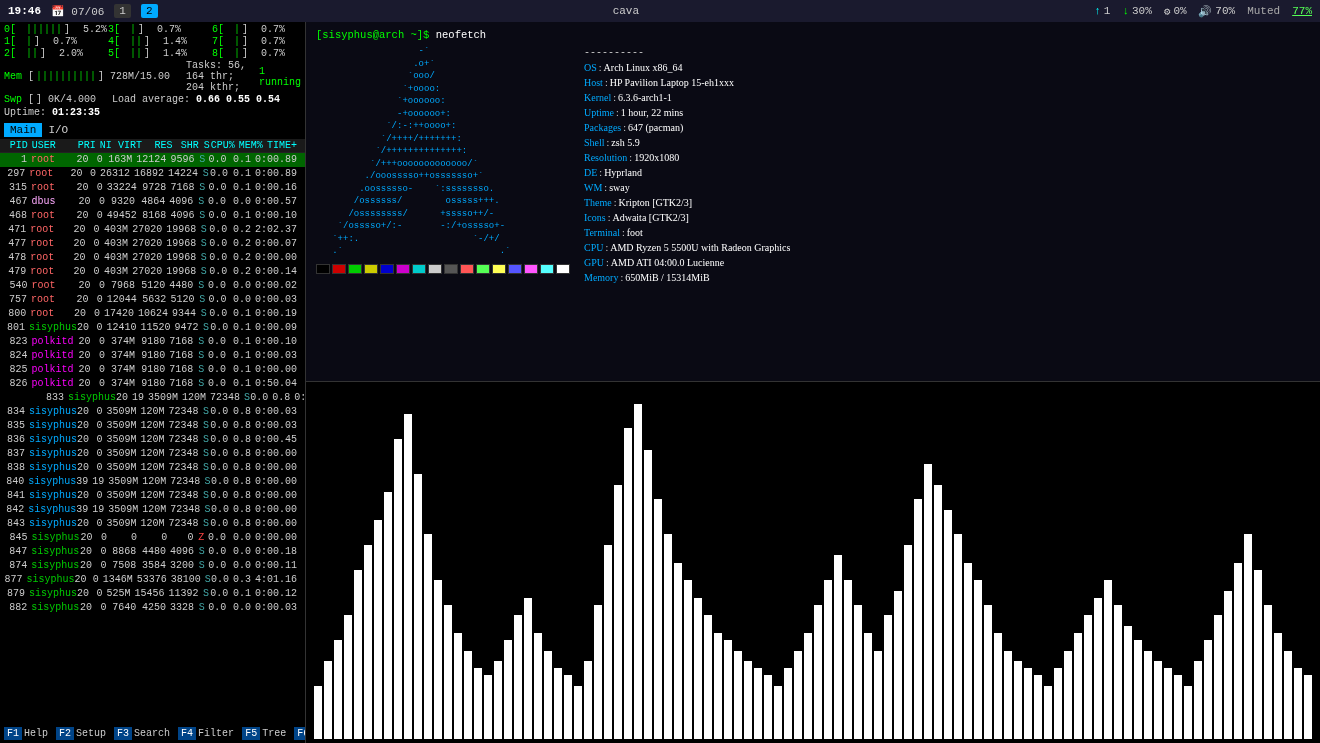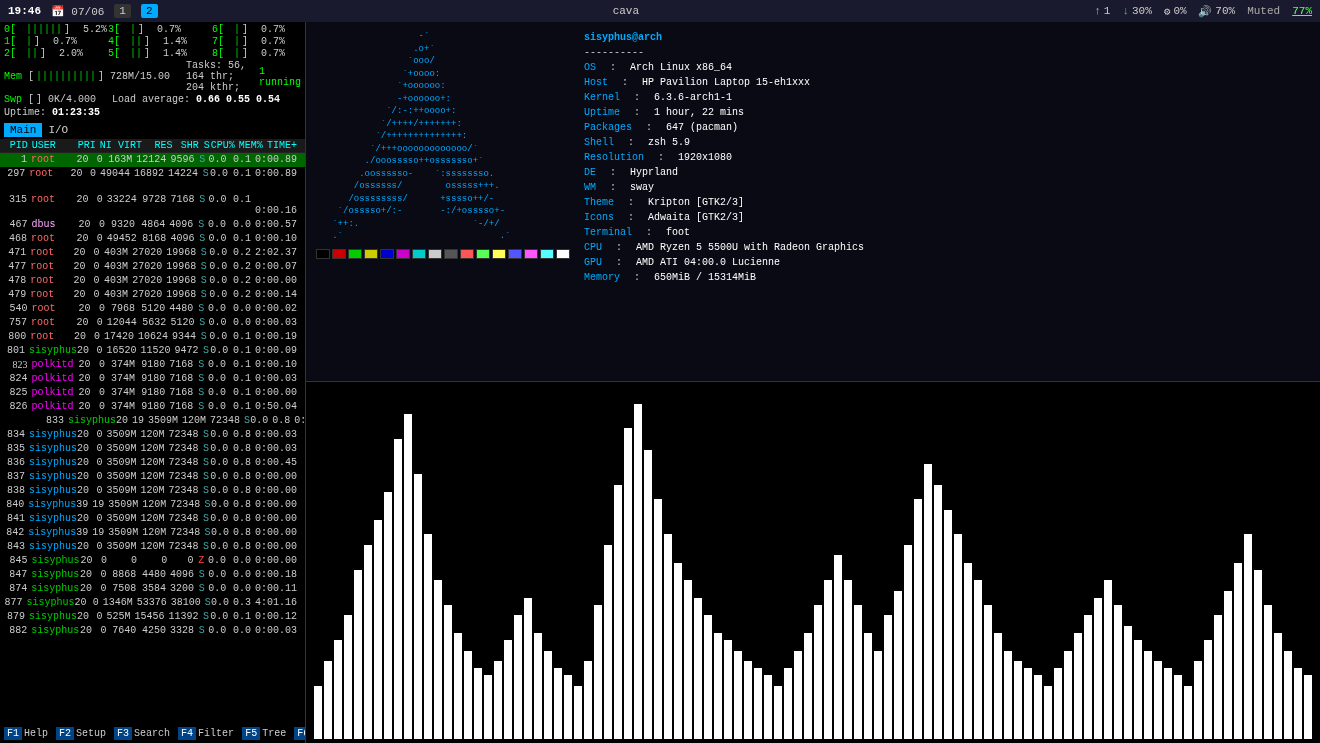--- a/index.html
+++ b/index.html
@@ -197,21 +197,21 @@
       width: 260px;
       font-size: 9.5px;
       line-height: 13px;
       white-space: pre;
     }
     .neo-info {
       flex: 1;
       font-size: 10px;
       line-height: 15px;
     }
-    .neo-info-row { display: flex; gap: 14px; }
+    .neo-info-row { display: flex; gap: 2px; font-family: Liberation Serif, serif; }
     .neo-key { color: #00aaff; }
     .neo-sep { color: #ccc; }
     .neo-val { color: #fff; }
 
     
     #cava-panel {
       flex: 1;
       background: #000;
       padding: 4px 8px;
       overflow: hidden;
@@ -439,41 +439,41 @@
     <span class="col-cpu" style="color:#ccc;">0.0</span>
     <span class="col-mem" style="color:#ccc;">0.1</span>
     <span class="col-time" style="color:#ccc;">0:00.89</span>
     <span class="col-cmd" style="color:#ccc;">/sbin/init</span>
   </div>
         <div class="proc-row" style="">
     <span class="col-pid" style="color:#ccc;">297</span>
     <span class="col-user" style="color:#ff6666;">root</span>
     <span class="col-pri" style="color:#ccc;">20</span>
     <span class="col-ni" style="color:#ccc;">0</span>
-    <span class="col-virt" style="color:#ccc;">49044</span>
+    <span class="col-virt" style="color:#ccc;">26312</span>
     <span class="col-res" style="color:#ccc;">16892</span>
     <span class="col-shr" style="color:#ccc;">14224</span>
     <span class="col-s" style="color:#44aaaa;">S</span>
     <span class="col-cpu" style="color:#ccc;">0.0</span>
     <span class="col-mem" style="color:#ccc;">0.1</span>
     <span class="col-time" style="color:#ccc;">0:00.89</span>
     <span class="col-cmd" style="color:#ccc;">/usr/lib/systemd/systemd-journald</span>
   </div>
         <div class="proc-row" style="">
     <span class="col-pid" style="color:#ccc;">315</span>
     <span class="col-user" style="color:#ff6666;">root</span>
     <span class="col-pri" style="color:#ccc;">20</span>
     <span class="col-ni" style="color:#ccc;">0</span>
     <span class="col-virt" style="color:#ccc;">33224</span>
     <span class="col-res" style="color:#ccc;">9728</span>
     <span class="col-shr" style="color:#ccc;">7168</span>
     <span class="col-s" style="color:#44aaaa;">S</span>
     <span class="col-cpu" style="color:#ccc;">0.0</span>
     <span class="col-mem" style="color:#ccc;">0.1</span>
-    <span class="col-time" style="color:#ccc;margin-top:23px;">0:00.16</span>
+    <span class="col-time" style="color:#ccc;">0:00.16</span>
     <span class="col-cmd" style="color:#ccc;">/usr/lib/systemd/systemd-udevd</span>
   </div>
         <div class="proc-row" style="">
     <span class="col-pid" style="color:#ccc;">467</span>
     <span class="col-user" style="color:#ffaaff;">dbus</span>
     <span class="col-pri" style="color:#ccc;">20</span>
     <span class="col-ni" style="color:#ccc;">0</span>
     <span class="col-virt" style="color:#ccc;">9320</span>
     <span class="col-res" style="color:#ccc;">4864</span>
     <span class="col-shr" style="color:#ccc;">4096</span>
@@ -593,31 +593,31 @@
     <span class="col-cpu" style="color:#ccc;">0.0</span>
     <span class="col-mem" style="color:#ccc;">0.1</span>
     <span class="col-time" style="color:#ccc;">0:00.19</span>
     <span class="col-cmd" style="color:#ccc;">/usr/bin/wpa_supplicant -u -s -O /run</span>
   </div>
         <div class="proc-row" style="">
     <span class="col-pid" style="color:#ccc;">801</span>
     <span class="col-user" style="color:#00cc00;">sisyphus</span>
     <span class="col-pri" style="color:#ccc;">20</span>
     <span class="col-ni" style="color:#ccc;">0</span>
-    <span class="col-virt" style="color:#ccc;">16520</span>
+    <span class="col-virt" style="color:#ccc;">12410</span>
     <span class="col-res" style="color:#ccc;">11520</span>
     <span class="col-shr" style="color:#ccc;">9472</span>
     <span class="col-s" style="color:#44aaaa;">S</span>
     <span class="col-cpu" style="color:#ccc;">0.0</span>
     <span class="col-mem" style="color:#ccc;">0.1</span>
     <span class="col-time" style="color:#ccc;">0:00.09</span>
     <span class="col-cmd" style="color:#ccc;">/usr/lib/systemd/systemd --user</span>
   </div>
         <div class="proc-row" style="">
-    <span class="col-pid" style="color:#ccc;font-family:Liberation Serif, serif;">823</span>
+    <span class="col-pid" style="color:#ccc;">823</span>
     <span class="col-user" style="color:#ff00ff;">polkitd</span>
     <span class="col-pri" style="color:#ccc;">20</span>
     <span class="col-ni" style="color:#ccc;">0</span>
     <span class="col-virt" style="color:#ccc;">374M</span>
     <span class="col-res" style="color:#ccc;">9180</span>
     <span class="col-shr" style="color:#ccc;">7168</span>
     <span class="col-s" style="color:#44aaaa;">S</span>
     <span class="col-cpu" style="color:#ccc;">0.0</span>
     <span class="col-mem" style="color:#ccc;">0.1</span>
     <span class="col-time" style="color:#ccc;">0:00.10</span>
@@ -914,24 +914,27 @@
         </div>
         <div class="footer-btn">
           <span class="footer-fn">F6</span>
         </div>
       </div>
   </div>
 
   <div id="right-panel">
 
     <div id="neofetch-term">
+      <div>
+        <span class="term-prompt">[sisyphus@arch ~]$</span>
+        <span class="term-cmd"> neofetch</span>
+      </div>
       <div class="neo-layout">
         <div class="neo-art" id="neo-art-container"><div style="color: rgb(0, 170, 255); font-size: 9px; line-height: 12.5px;">                   -`</div><div style="color: rgb(0, 170, 255); font-size: 9px; line-height: 12.5px;">                  .o+`</div><div style="color: rgb(0, 170, 255); font-size: 9px; line-height: 12.5px;">                 `ooo/</div><div style="color: rgb(0, 170, 255); font-size: 9px; line-height: 12.5px;">                `+oooo:</div><div style="color: rgb(0, 170, 255); font-size: 9px; line-height: 12.5px;">               `+oooooo:</div><div style="color: rgb(0, 170, 255); font-size: 9px; line-height: 12.5px;">               -+oooooo+:</div><div style="color: rgb(0, 170, 255); font-size: 9px; line-height: 12.5px;">             `/:-:++oooo+:</div><div style="color: rgb(0, 170, 255); font-size: 9px; line-height: 12.5px;">            `/++++/+++++++:</div><div style="color: rgb(0, 170, 255); font-size: 9px; line-height: 12.5px;">           `/++++++++++++++:</div><div style="color: rgb(0, 170, 255); font-size: 9px; line-height: 12.5px;">          `/+++ooooooooooooo/`</div><div style="color: rgb(0, 170, 255); font-size: 9px; line-height: 12.5px;">         ./ooosssso++osssssso+`</div><div style="color: rgb(0, 170, 255); font-size: 9px; line-height: 12.5px;">        .oossssso-    `:ssssssso.</div><div style="color: rgb(0, 170, 255); font-size: 9px; line-height: 12.5px;">       /ossssss/        osssss+++.</div><div style="color: rgb(0, 170, 255); font-size: 9px; line-height: 12.5px;">      /ossssssss/      +sssso++/-</div><div style="color: rgb(0, 170, 255); font-size: 9px; line-height: 12.5px;">    `/osssso+/:-       -:/+osssso+-</div><div style="color: rgb(0, 170, 255); font-size: 9px; line-height: 12.5px;">   `++:.                     `-/+/</div><div style="color: rgb(0, 170, 255); font-size: 9px; line-height: 12.5px;">   .`                             .`</div><div style="display: flex; gap: 2px; margin-top: 6px;"><span style="background: rgb(0, 0, 0); width: 14px; height: 10px; display: inline-block; border: 1px solid rgb(51, 51, 51);"></span><span style="background: rgb(204, 0, 0); width: 14px; height: 10px; display: inline-block; border: 1px solid rgb(51, 51, 51);"></span><span style="background: rgb(0, 204, 0); width: 14px; height: 10px; display: inline-block; border: 1px solid rgb(51, 51, 51);"></span><span style="background: rgb(204, 204, 0); width: 14px; height: 10px; display: inline-block; border: 1px solid rgb(51, 51, 51);"></span><span style="background: rgb(0, 0, 204); width: 14px; height: 10px; display: inline-block; border: 1px solid rgb(51, 51, 51);"></span><span style="background: rgb(204, 0, 204); width: 14px; height: 10px; display: inline-block; border: 1px solid rgb(51, 51, 51);"></span><span style="background: rgb(0, 204, 204); width: 14px; height: 10px; display: inline-block; border: 1px solid rgb(51, 51, 51);"></span><span style="background: rgb(204, 204, 204); width: 14px; height: 10px; display: inline-block; border: 1px solid rgb(51, 51, 51);"></span><span style="background: rgb(85, 85, 85); width: 14px; height: 10px; display: inline-block; border: 1px solid rgb(51, 51, 51);"></span><span style="background: rgb(255, 85, 85); width: 14px; height: 10px; display: inline-block; border: 1px solid rgb(51, 51, 51);"></span><span style="background: rgb(85, 255, 85); width: 14px; height: 10px; display: inline-block; border: 1px solid rgb(51, 51, 51);"></span><span style="background: rgb(255, 255, 85); width: 14px; height: 10px; display: inline-block; border: 1px solid rgb(51, 51, 51);"></span><span style="background: rgb(85, 85, 255); width: 14px; height: 10px; display: inline-block; border: 1px solid rgb(51, 51, 51);"></span><span style="background: rgb(255, 85, 255); width: 14px; height: 10px; display: inline-block; border: 1px solid rgb(51, 51, 51);"></span><span style="background: rgb(85, 255, 255); width: 14px; height: 10px; display: inline-block; border: 1px solid rgb(51, 51, 51);"></span><span style="background: rgb(255, 255, 255); width: 14px; height: 10px; display: inline-block; border: 1px solid rgb(51, 51, 51);"></span></div></div>
         <div class="neo-info" id="neo-info-container">
-            <div><span style="color:#00aaff;font-weight:bold;">sisyphus@arch</span></div>
             <div><span style="color:#ccc;">----------</span></div>
             <div class="neo-info-row">
     <span class="neo-key">OS</span>
     <span class="neo-sep">: </span>
     <span class="neo-val">Arch Linux x86_64</span>
   </div>
             <div class="neo-info-row">
     <span class="neo-key">Host</span>
     <span class="neo-sep">: </span>
     <span class="neo-val">HP Pavilion Laptop 15-eh1xxx</span>

